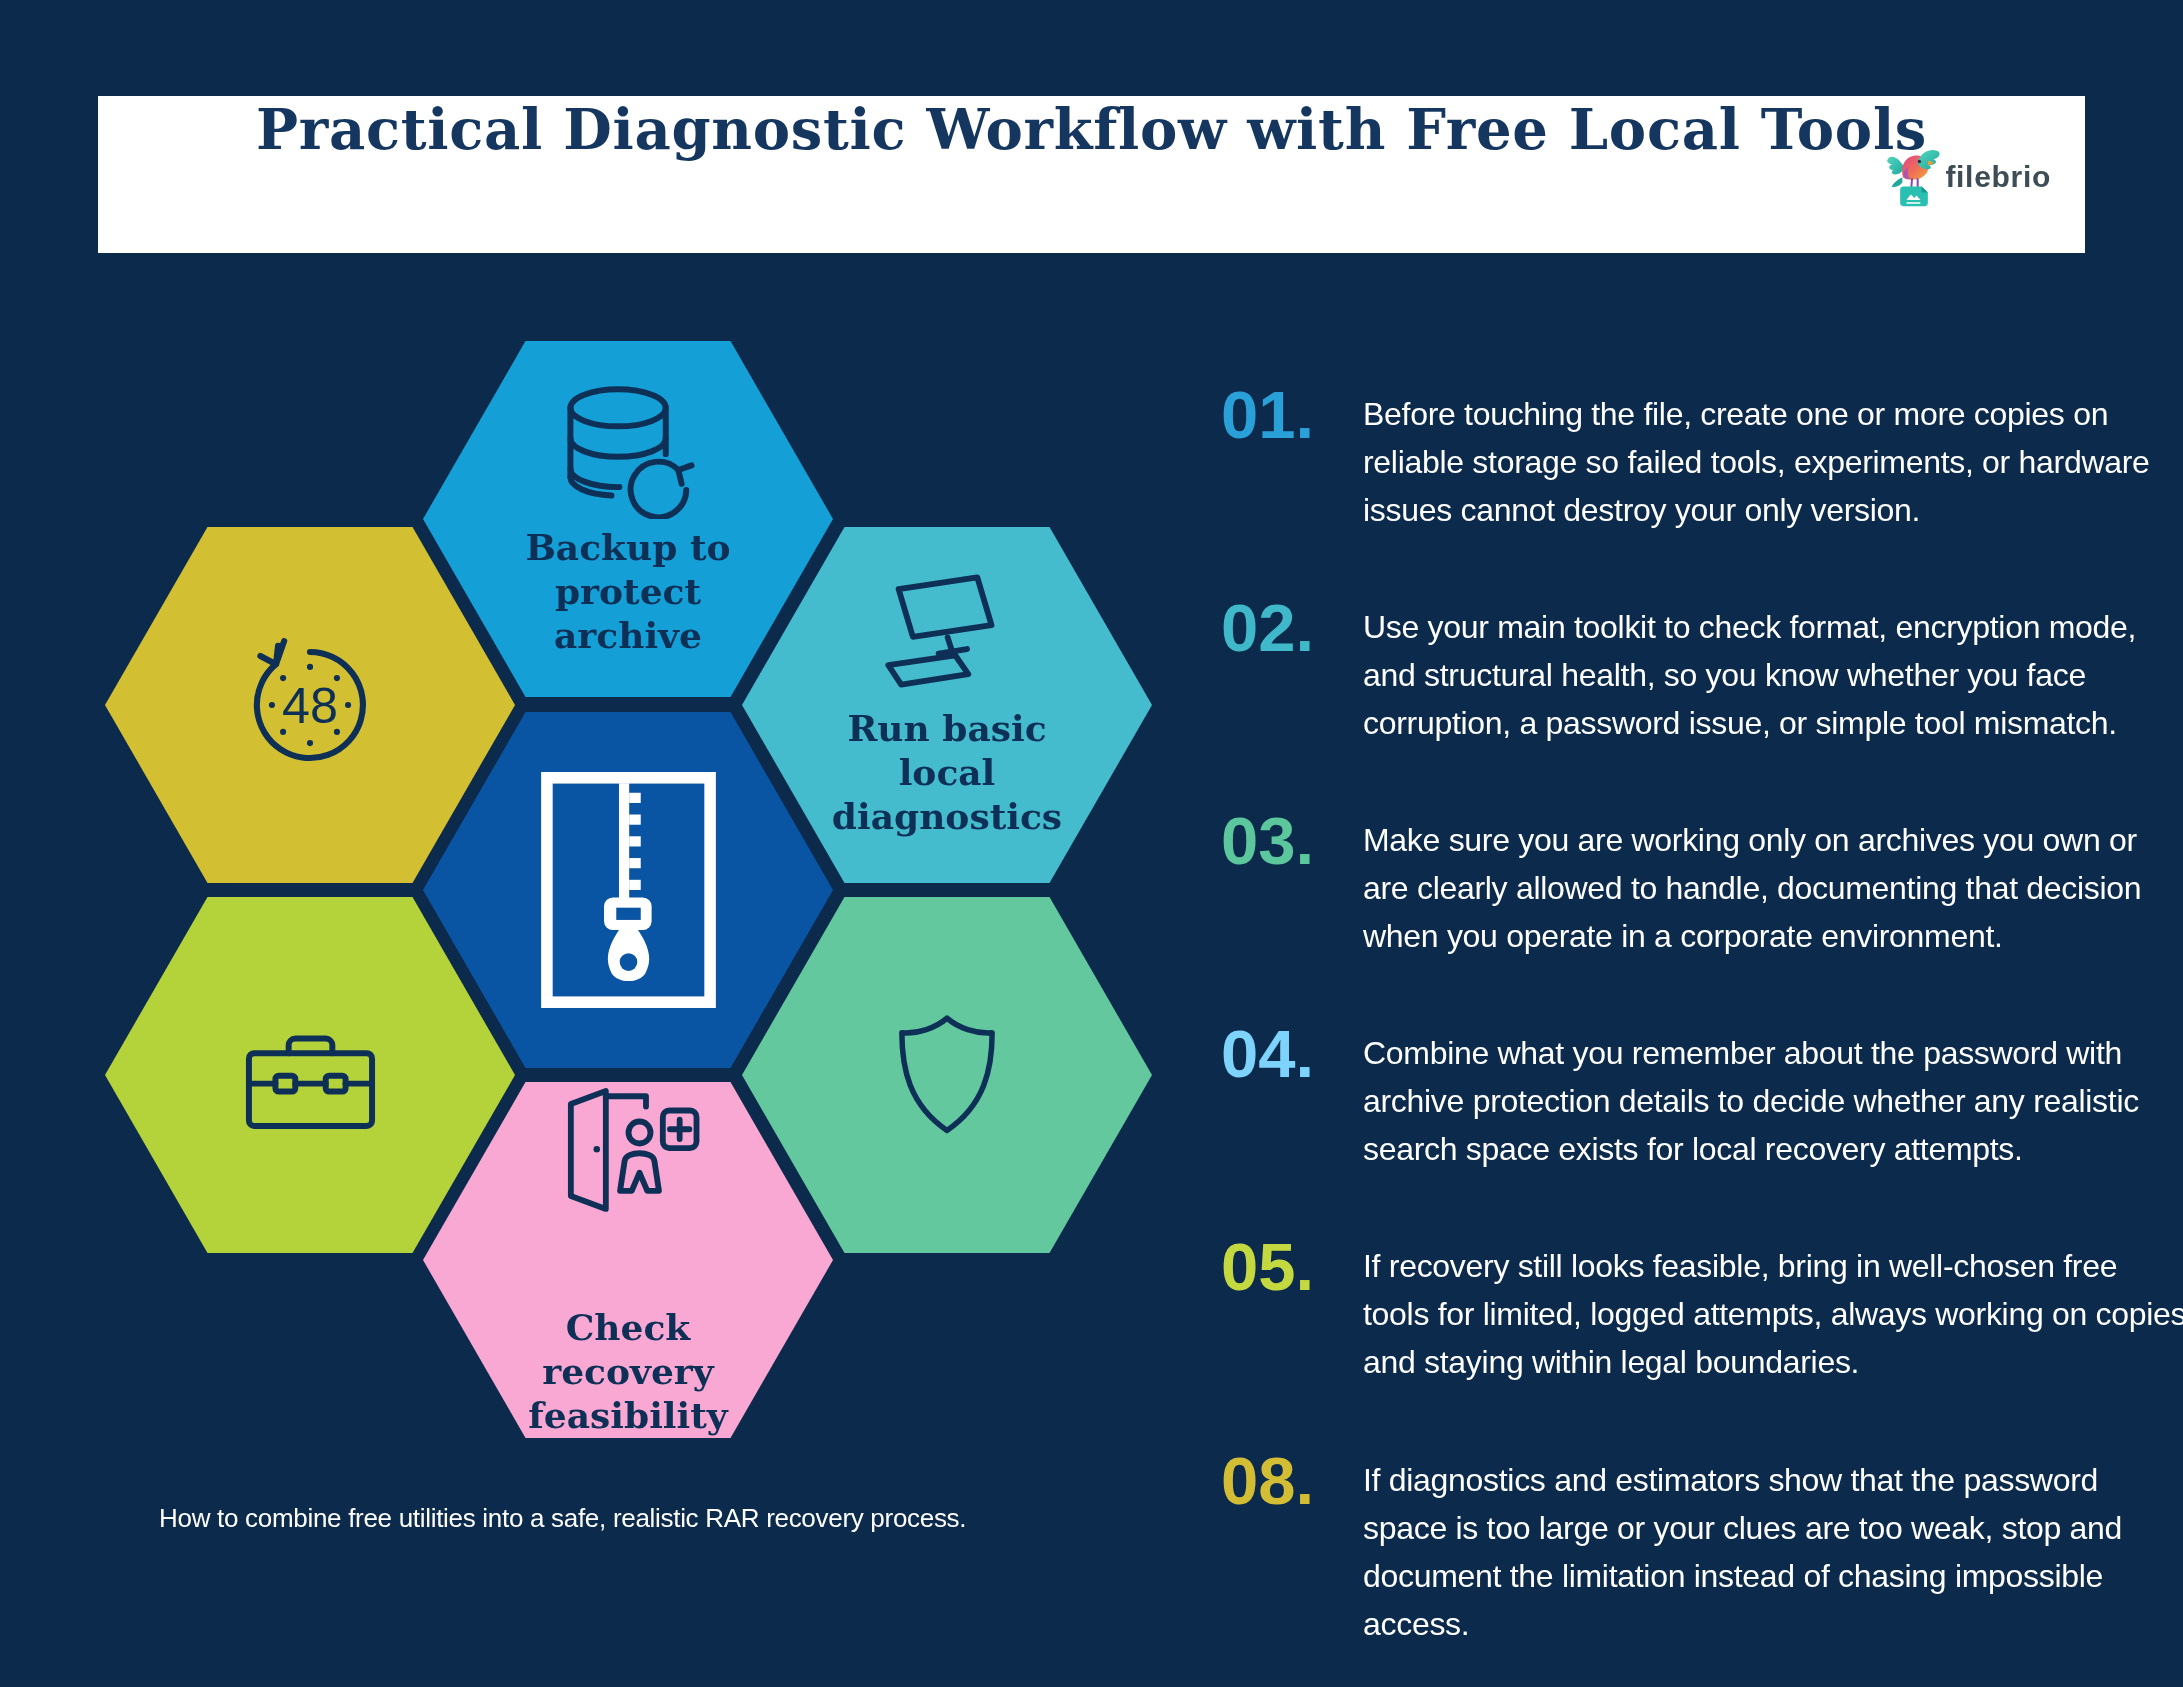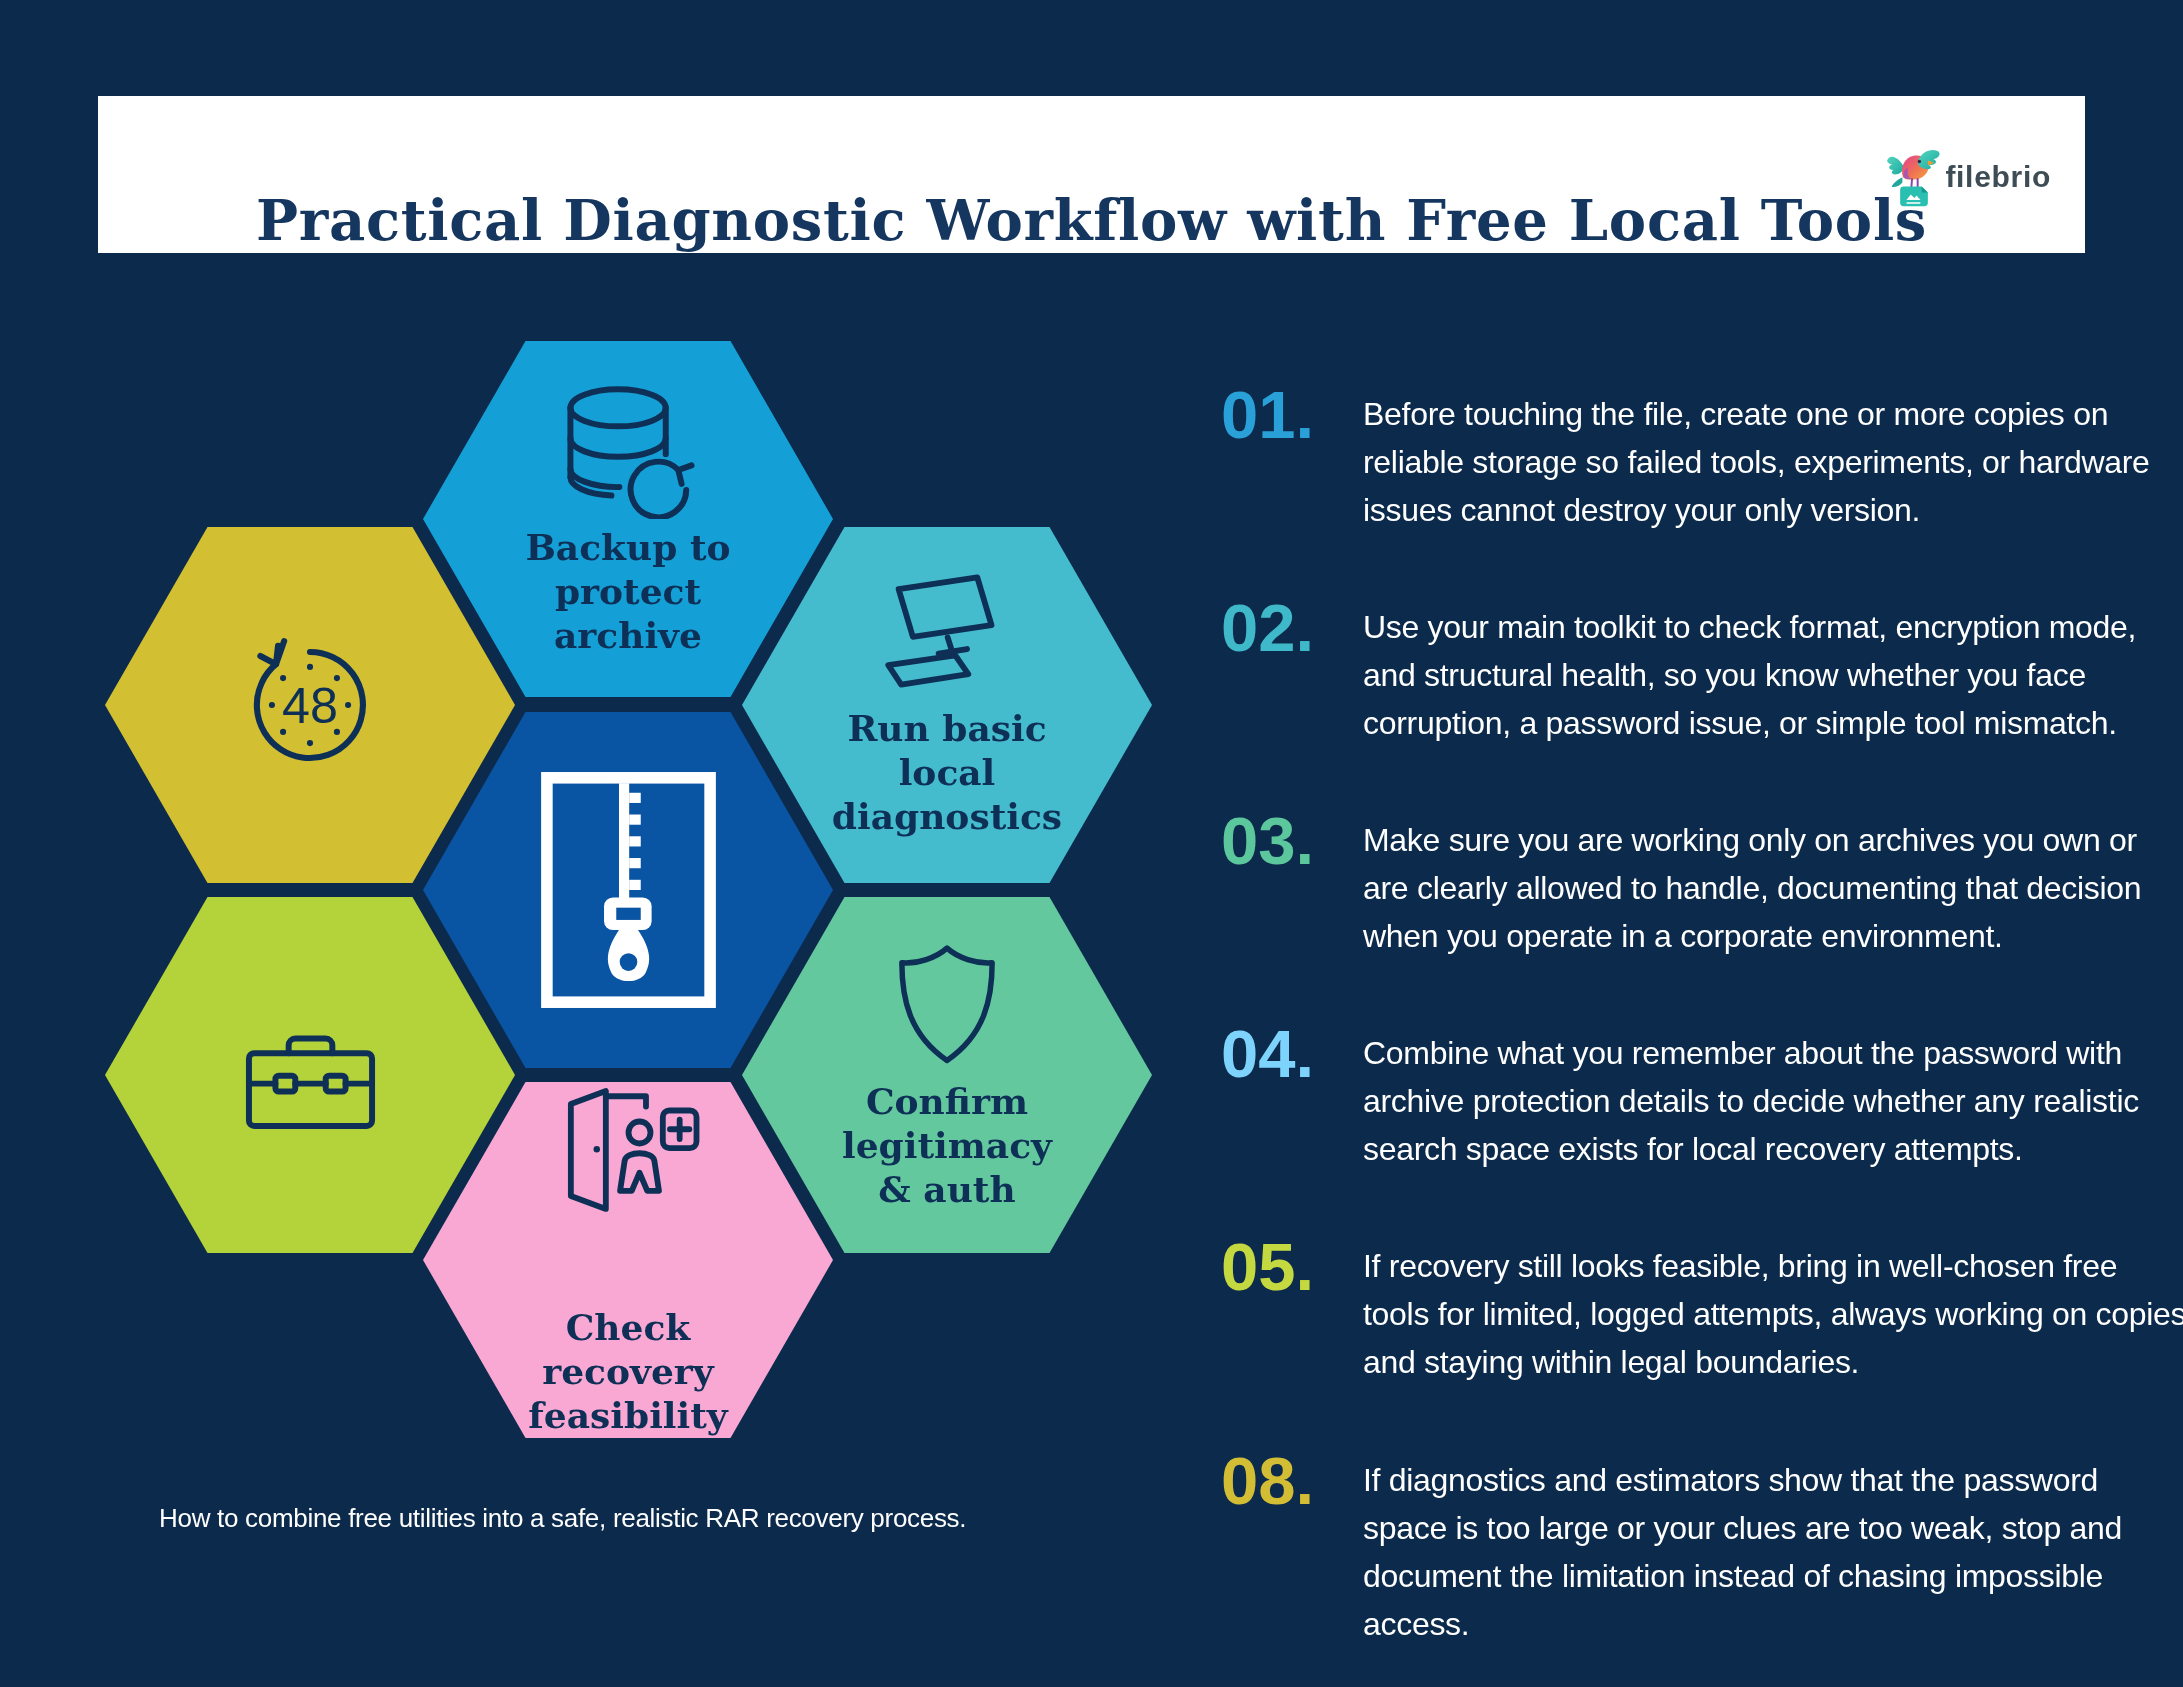--- a/index.html
+++ b/index.html
@@ -8,21 +8,21 @@
     position:relative;
     background:#0c2a4b;
     font-family:"Liberation Sans", sans-serif;
     overflow:hidden;
   }
 
   
   .banner {
     position:absolute; left:98px; top:96px; width:1987px; height:157px;
     background:#ffffff;
-    display:flex; align-items:flex-end; justify-content:center;
+    display:flex; align-items:flex-start; justify-content:center;
   }
   .title {
     font-family:"DejaVu Serif","Liberation Serif",serif;
     font-weight:bold; font-size:56px; color:#14365f;
     letter-spacing:0.7px; text-align:center;
   }
   .brand {
     position:absolute; right:34px; top:5.3px; width:165px; height:150px;
     display:flex; flex-direction:row; align-items:center; justify-content:flex-start;
   }
@@ -187,21 +187,20 @@
     <path class="icon-line" d="M12,108 H52 M82,108 H128 M158,108 H198"></path>
     <rect class="icon-line" x="52" y="96" width="30" height="24" rx="5"></rect>
     <rect class="icon-line" x="128" y="96" width="30" height="24" rx="5"></rect>
   </svg>
 </div>
 
 <div class="hex hex-legitimacy" style="background-color: rgb(100, 200, 159);">
   <svg viewBox="0 0 200 220" width="122" height="135">
     <path class="icon-line" d="M100,16 C118,32 148,42 174,40 C174,98 162,158 100,200 C38,158 26,98 26,40 C52,42 82,32 100,16 Z"></path>
   </svg>
-  <div class="hex-label">Confirm legitimacy &amp; auth</div>
 </div>
 
 <div class="hex hex-feasibility" style="background-color: #f9a8d4; justify-content: space-between;">
   <svg viewBox="0 0 230 210" width="149" height="136">
     <polygon class="icon-line" points="26,34 80,14 80,196 26,176"></polygon>
     <circle class="icon-dot" cx="66" cy="104" r="5"></circle>
     <path class="icon-line" d="M80,22 H142 M142,22 V38"></path>
     <circle class="icon-line" cx="132" cy="78" r="17"></circle>
     <path class="icon-line" d="M102,168 L109,122 C111,106 153,106 155,122 L162,168 L144,168 L132,140 L120,168 Z"></path>
     <rect class="icon-line" x="168" y="44" width="52" height="58" rx="10"></rect>

